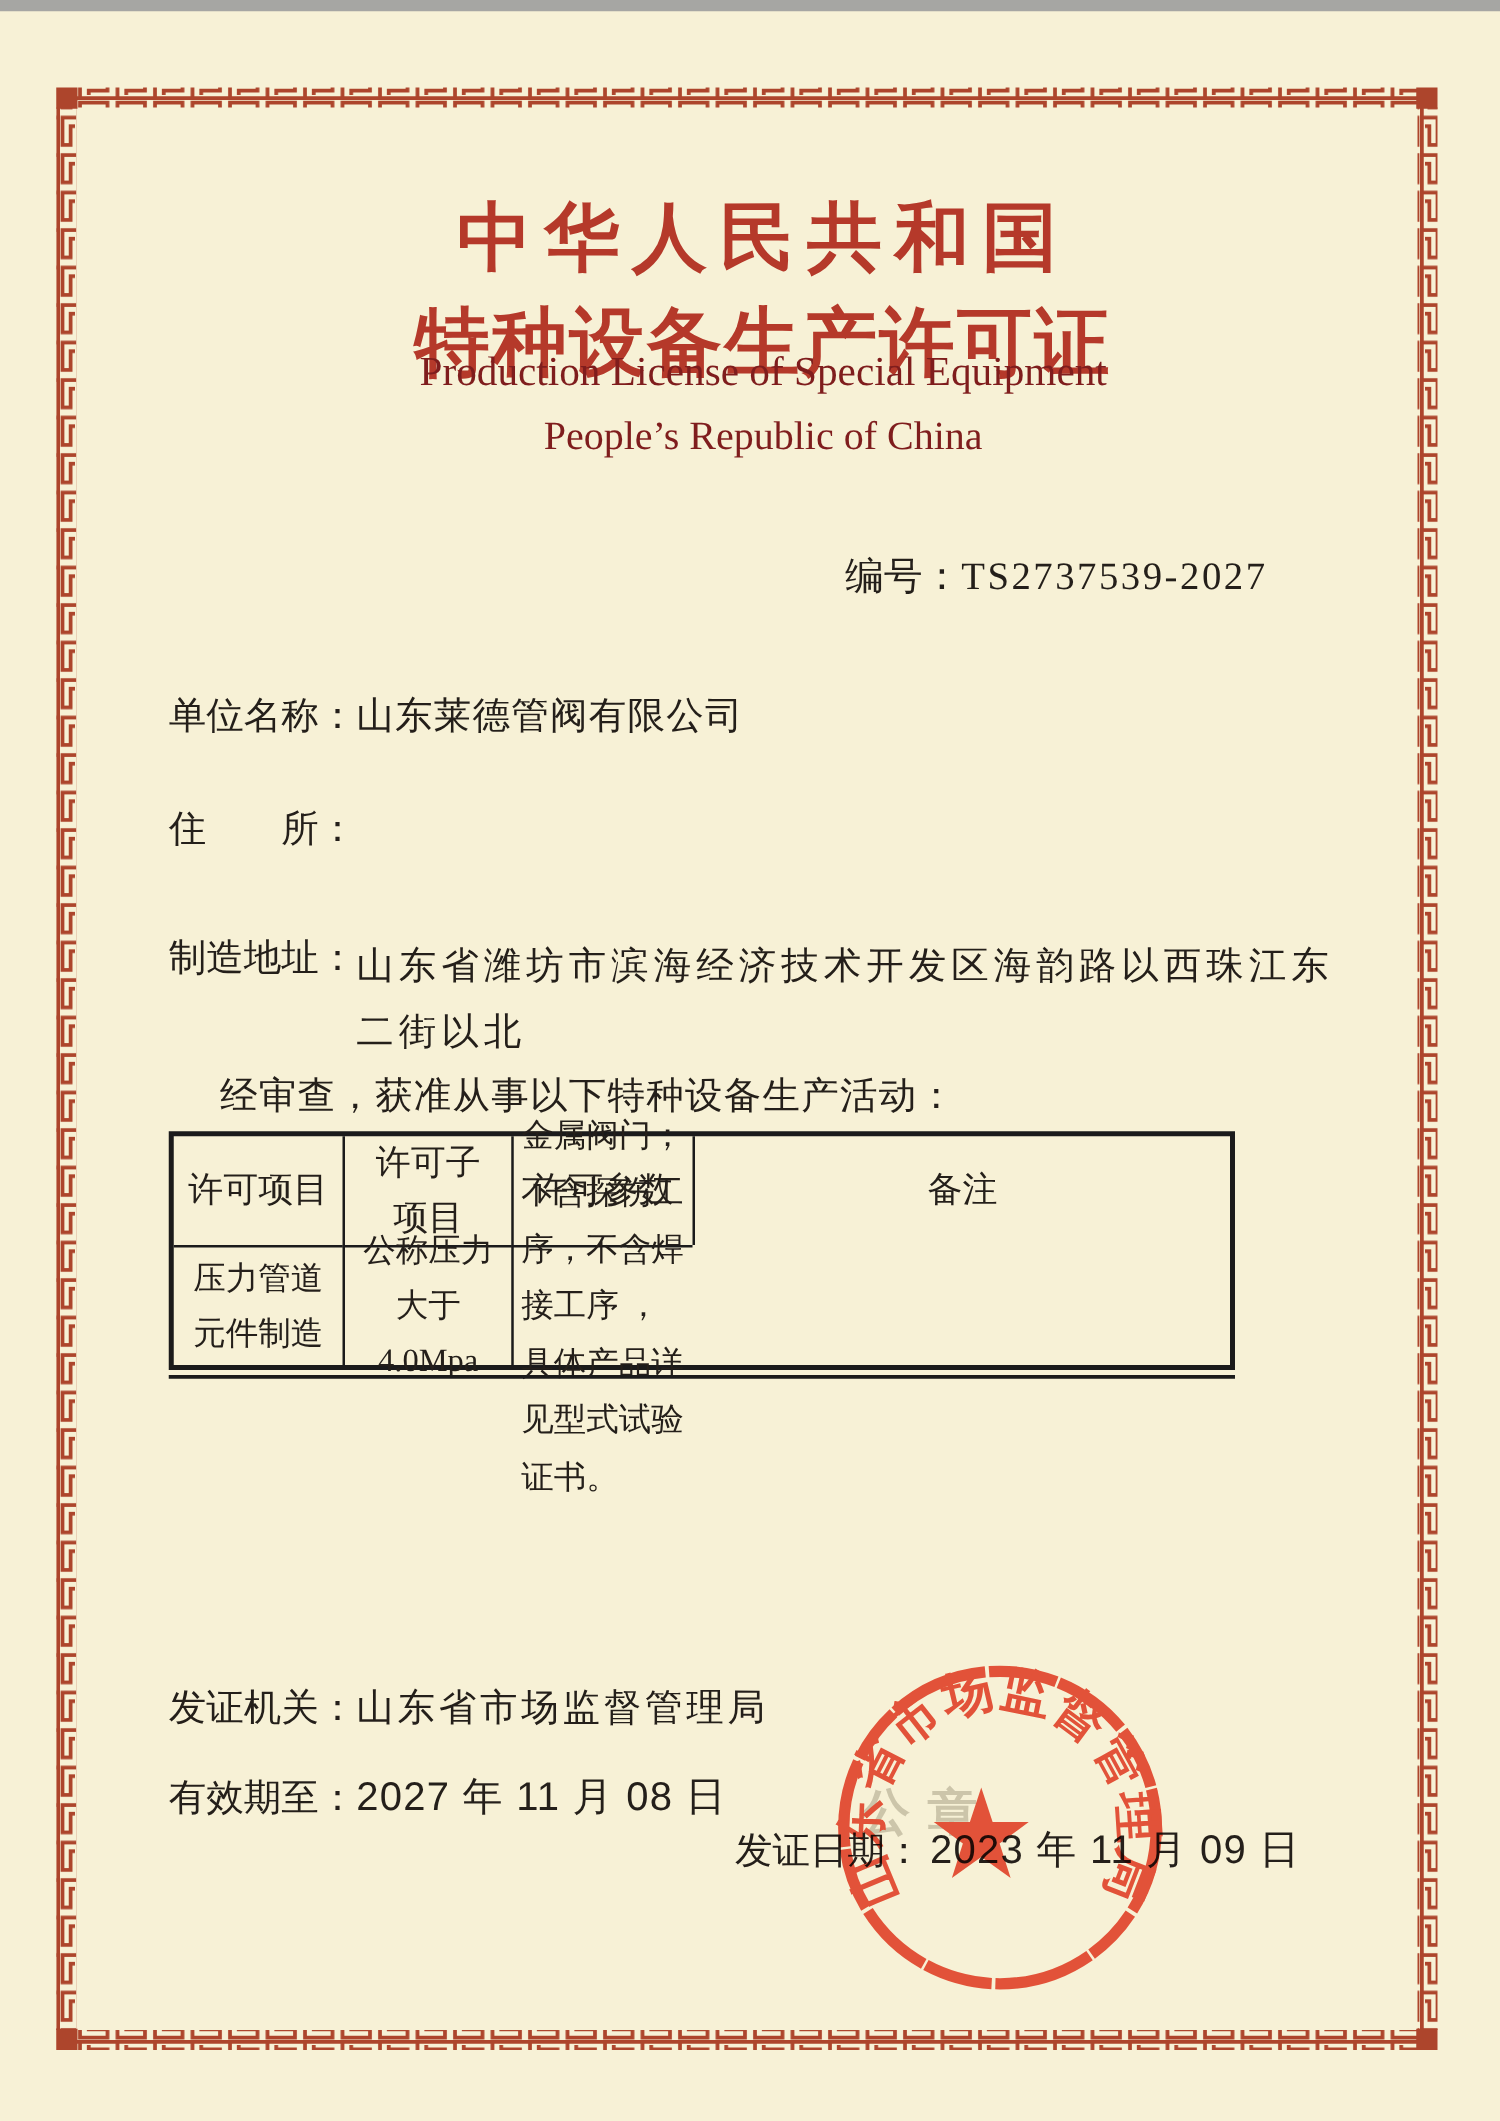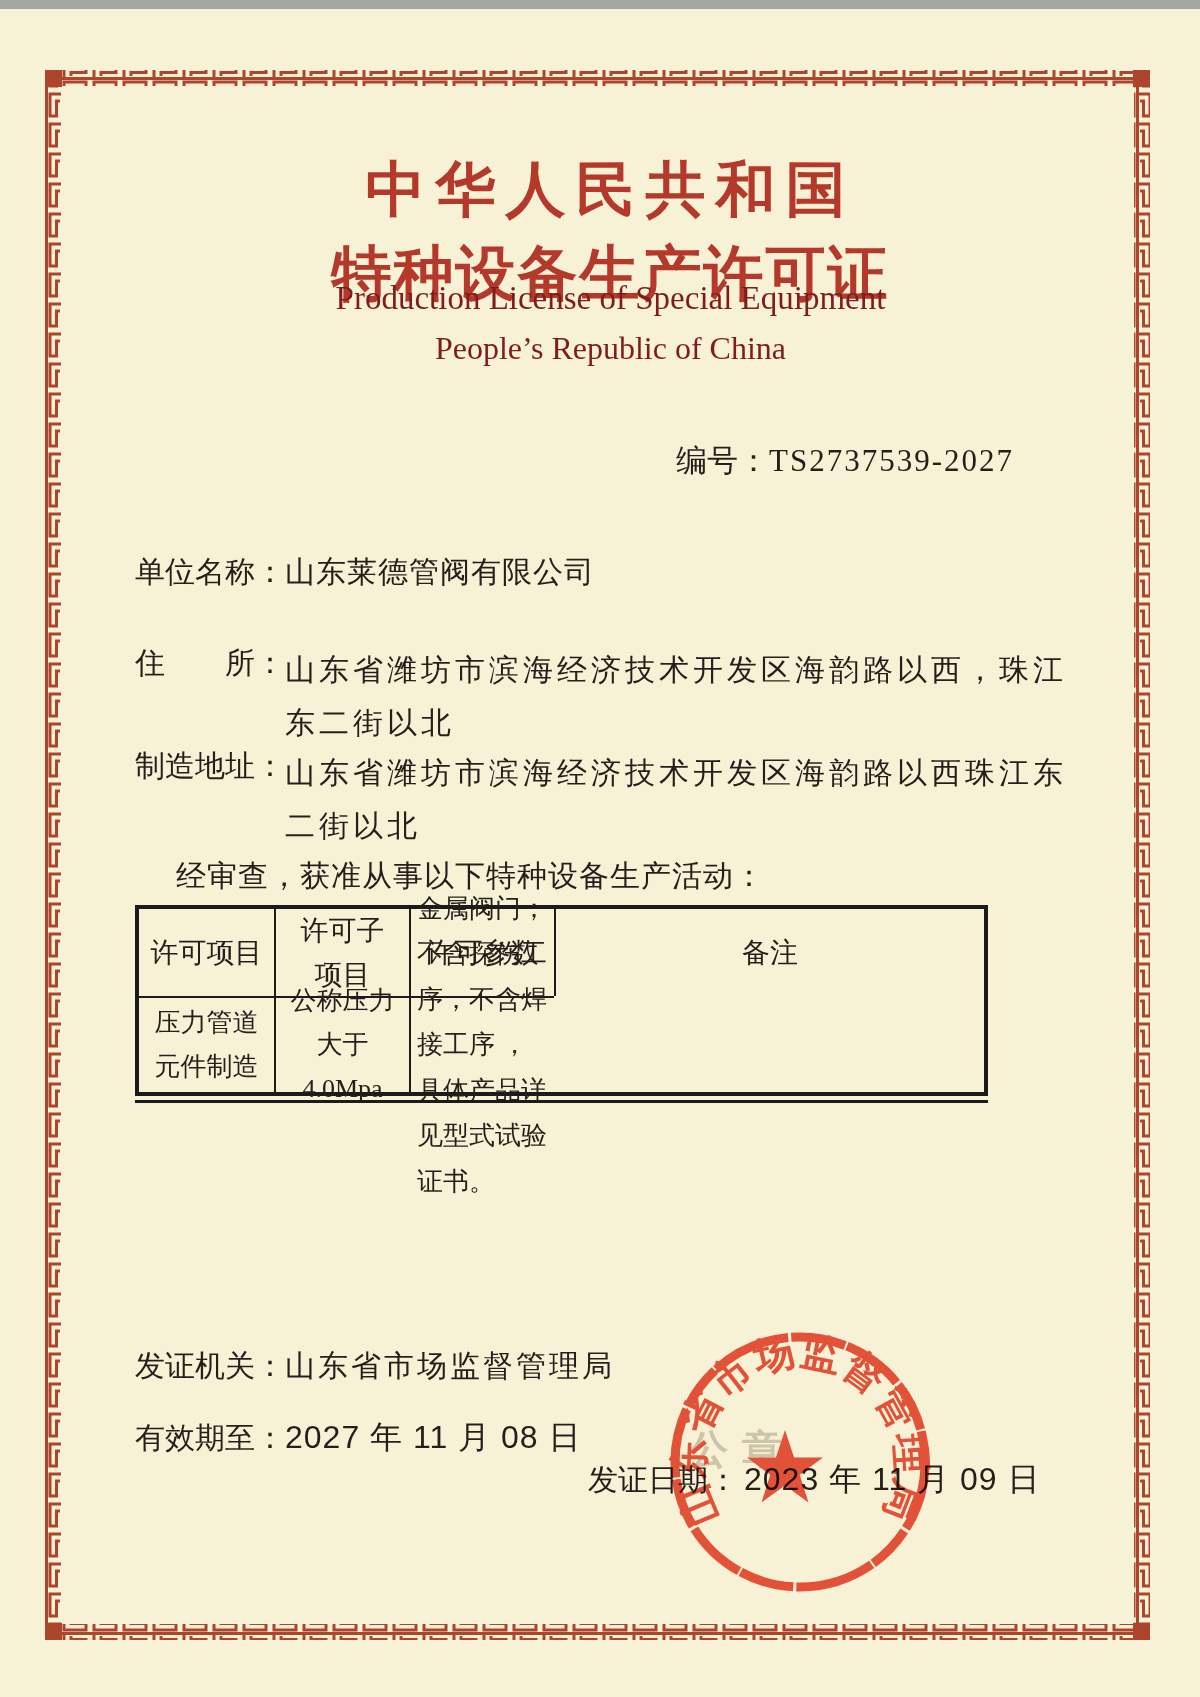--- a/index.html
+++ b/index.html
@@ -107,24 +107,20 @@
     <span>编号：</span><span class="val">TS2737539-2027</span>
   </div>
 
   <div class="abs field-label unit-label">单位名称：</div>
   <div class="abs unit-value">山东莱德管阀有限公司</div>
 
   <div class="res-label">
     <span>住</span>
     <span>所：</span>
   </div>
-  <div class="res-value">
-    <div>山东省潍坊市滨海经济技术开发区海韵路以西，珠江</div>
-    <div>东二街以北</div>
-  </div>
 
   <div class="abs field-label mfg-label">制造地址：</div>
   <div class="mfg-value">
     <div>山东省潍坊市滨海经济技术开发区海韵路以西珠江东</div>
     <div>二街以北</div>
   </div>
 
   <div class="abs approval-note">经审查，获准从事以下特种设备生产活动：</div>
 
   <div class="license-table">

